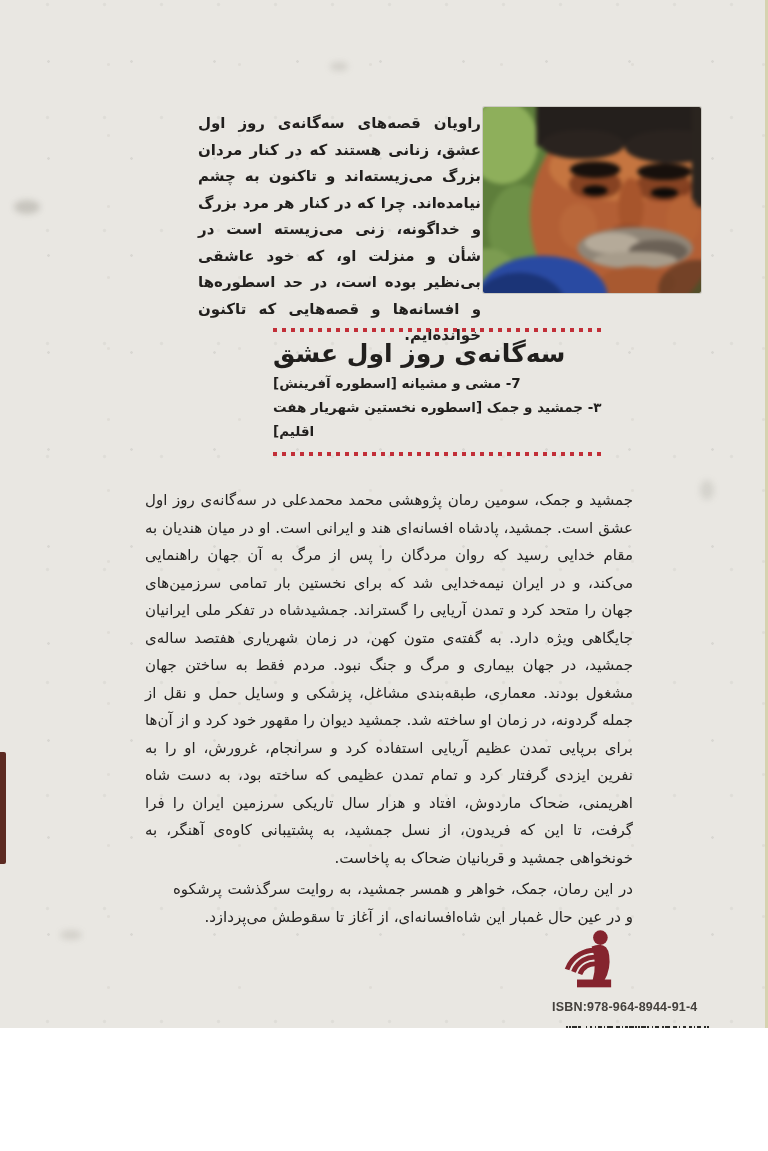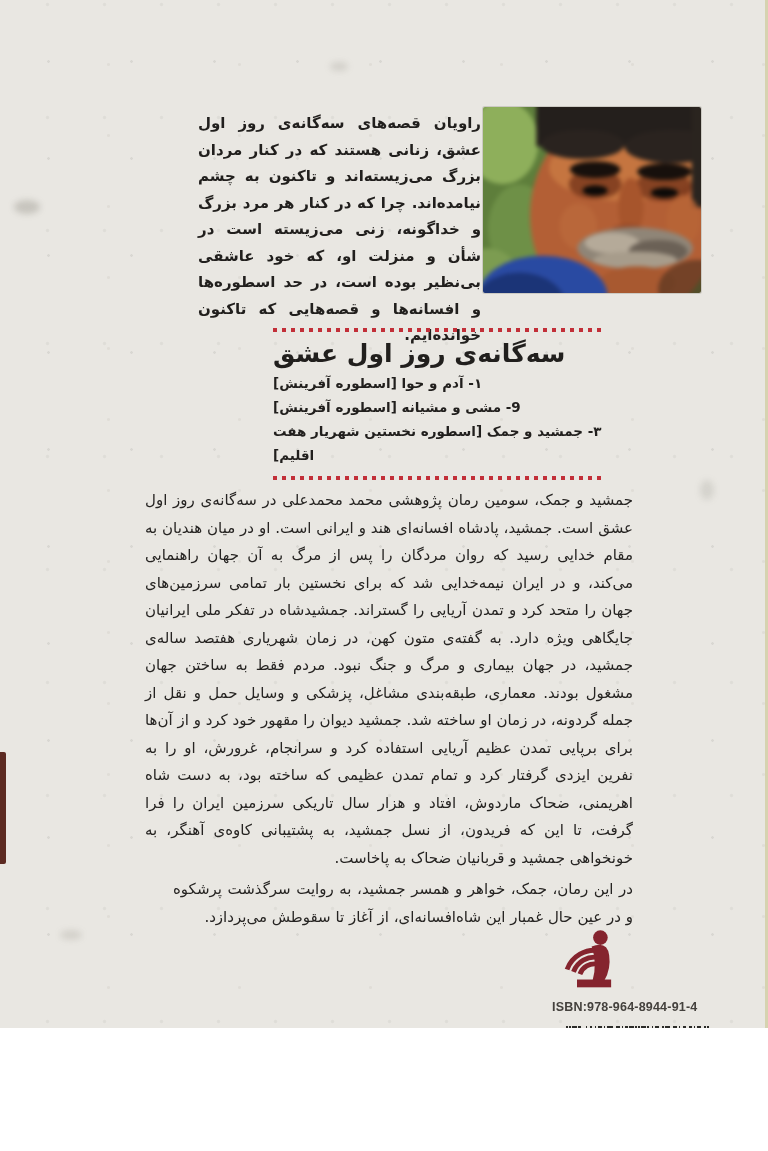--- a/index.html
+++ b/index.html
@@ -103,22 +103,21 @@
       <ellipse cx="62" cy="186" rx="62" ry="40" fill="#2b4a9e"></ellipse>
       <ellipse cx="40" cy="196" rx="45" ry="34" fill="#1c3474"></ellipse>
     </svg>
   </div>
 
   <div class="intro">راویان قصه‌های سه‌گانه‌ی روز اول عشق، زنانی هستند که در کنار مردان بزرگ می‌زیسته‌اند و تاکنون به چشم نیامده‌اند. چرا که در کنار هر مرد بزرگ و خداگونه، زنی می‌زیسته است در شأن و منزلت او، که خود عاشقی بی‌نظیر بوده است، در حد اسطوره‌ها و افسانه‌ها و قصه‌هایی که تاکنون خوانده‌ایم.</div>
 
   <div class="trilogy">
     <div class="dots top"></div>
     <div class="t-title">سه‌گانه‌ی روز اول عشق</div>
-    <div class="t-item">۱- آدم و حوا [اسطوره آفرینش]</div>
-    <div class="t-item">9- مشی و مشیانه [اسطوره آفرینش]</div>
+    <div class="t-item">7- مشی و مشیانه [اسطوره آفرینش]</div>
     <div class="t-item">۳- جمشید و جمک [اسطوره نخستین شهریار هفت اقلیم]</div>
     <div class="dots bottom"></div>
   </div>
 
   <div class="body-text">
     <p>جمشید و جمک، سومین رمان پژوهشی محمد محمدعلی در سه‌گانه‌ی روز اول عشق است. جمشید، پادشاه افسانه‌ای هند و ایرانی است. او در میان هندیان به مقام خدایی رسید که روان مردگان را پس از مرگ به آن جهان راهنمایی می‌کند، و در ایران نیمه‌خدایی شد که برای نخستین بار تمامی سرزمین‌های جهان را متحد کرد و تمدن آریایی را گستراند. جمشیدشاه در تفکر ملی ایرانیان جایگاهی ویژه دارد. به گفته‌ی متون کهن، در زمان شهریاری هفتصد ساله‌ی جمشید، در جهان بیماری و مرگ و جنگ نبود. مردم فقط به ساختن جهان مشغول بودند. معماری، طبقه‌بندی مشاغل، پزشکی و وسایل حمل و نقل از جمله گردونه، در زمان او ساخته شد. جمشید دیوان را مقهور خود کرد و از آن‌ها برای برپایی تمدن عظیم آریایی استفاده کرد و سرانجام، غرورش، او را به نفرین ایزدی گرفتار کرد و تمام تمدن عظیمی که ساخته بود، به دست شاه اهریمنی، ضحاک ماردوش، افتاد و هزار سال تاریکی سرزمین ایران را فرا گرفت، تا این که فریدون، از نسل جمشید، به پشتیبانی کاوه‌ی آهنگر، به خونخواهی جمشید و قربانیان ضحاک به پاخاست.</p>
     <p>در این رمان، جمک، خواهر و همسر جمشید، به روایت سرگذشت پرشکوه و در عین حال غمبار این شاه‌افسانه‌ای، از آغاز تا سقوطش می‌پردازد.</p>
   </div>
 
   <div class="publisher">

